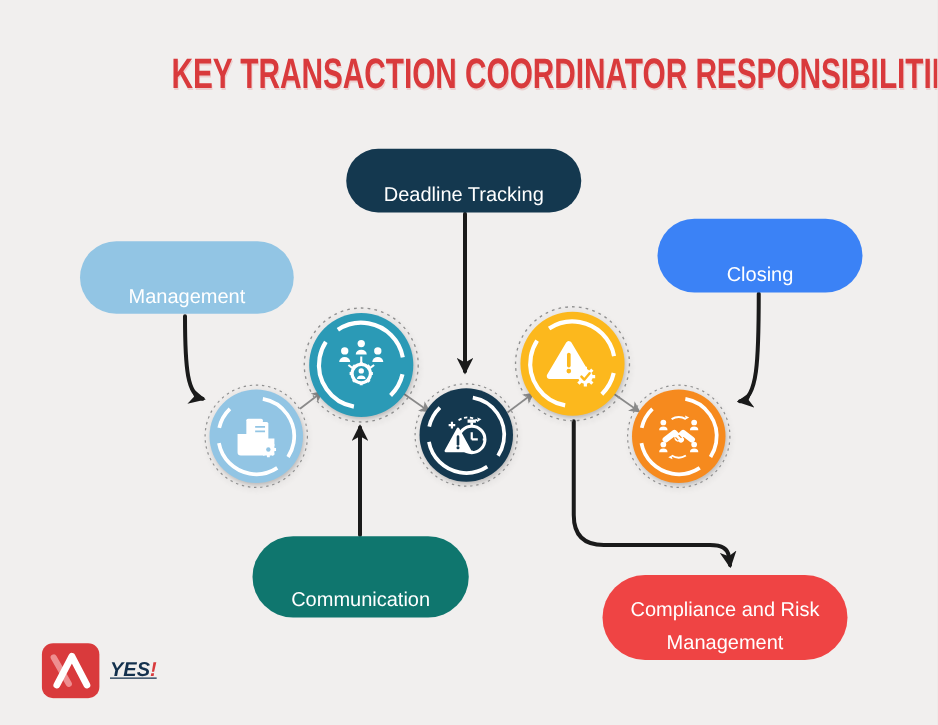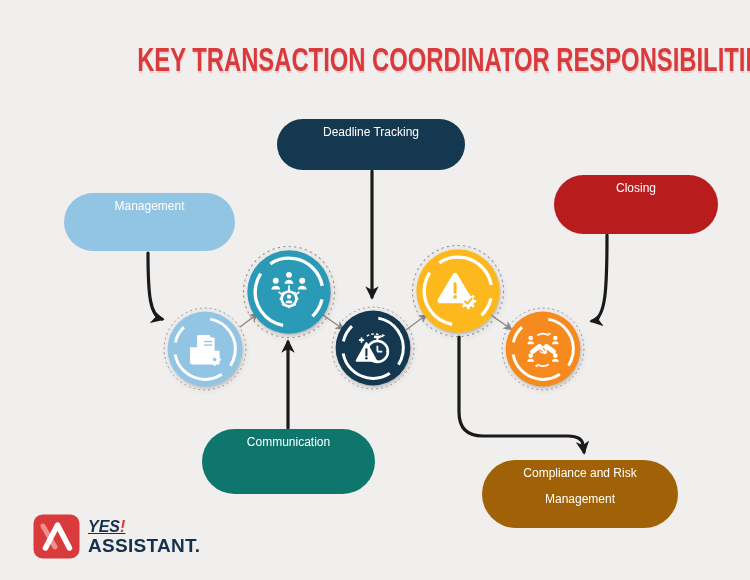--- a/index.html
+++ b/index.html
@@ -9,29 +9,29 @@
     overflow:hidden;margin:0 auto;
   }
   .title-wrap{position:absolute;top:40px;left:0;width:750px;text-align:center;}
   .title{
     display:inline-block;white-space:nowrap;color:#d93a3c;
     font-size:34px;font-weight:800;letter-spacing:0px;
     transform:scaleX(0.70);transform-origin:50% 50%;
     text-shadow:1px 2px 0 rgba(217,58,60,0.18);
   }
   .pill{
-    position:absolute;display:flex;flex-direction:column;justify-content:flex-start;
-    align-items:center;text-align:center;color:#ffffff;font-size:12px;
+    position:absolute;display:flex;flex-direction:column;justify-content:flex-end;
+    align-items:center;text-align:center;color:#ffffff;font-size:16px;
     line-height:26px;border-radius:34px;font-weight:400;
   }
   .pill-doc{left:64px;top:193px;width:171px;height:58px;background:#92c5e4;}
   .pill-deadline{left:277px;top:119px;width:188px;height:51px;background:#14384f;}
-  .pill-closing{left:554px;top:175px;width:164px;height:59px;background:#b91c1c;}
+  .pill-closing{left:526px;top:175px;width:164px;height:59px;background:#3b82f6;}
   .pill-comm{left:202px;top:429px;width:173px;height:65px;background:#0f766e;}
-  .pill-compliance{left:482px;top:460px;width:196px;height:68px;background:#a16207;}
+  .pill-compliance{left:482px;top:460px;width:196px;height:68px;background:#ef4444;}
   .overlay{position:absolute;left:0;top:0;}
   .node{position:absolute;}
   .node svg{display:block;filter:drop-shadow(1.5px 2.5px 1.5px rgba(0,0,0,0.22));}
   .n1{left:161px;top:305px;width:88px;height:88px;}
   .n2{left:240px;top:243px;width:98px;height:98px;}
   .n3{left:329px;top:304px;width:88px;height:88px;}
   .n4{left:409px;top:242px;width:98px;height:98px;}
   .n5{left:499px;top:305px;width:88px;height:88px;}
   .logo{position:absolute;left:33px;top:514px;display:flex;align-items:center;gap:8px;}
   .logo-text{display:flex;flex-direction:column;justify-content:center;}
@@ -226,17 +226,16 @@
   </div>
 
   <div class="logo">
     <svg width="47" height="45" viewBox="0 0 47 45">
       <rect x="0.5" y="0.5" width="46" height="44" rx="9" fill="#d93a3c"></rect>
       <path d="M10,12 L22,33" stroke="#ee8e90" stroke-width="5" stroke-linecap="round"></path>
       <path d="M12.5,34 L24.5,11 L36.5,34" stroke="#ffffff" stroke-width="5.5" fill="none" stroke-linejoin="round" stroke-linecap="round"></path>
     </svg>
     <div class="logo-text">
       <div class="logo-yes"><span>YES</span><span class="bang">!</span></div>
-      <div class="logo-assistant">ASSISTANT.</div>
     </div>
   </div>
 
 </div>
 
 </body></html>

